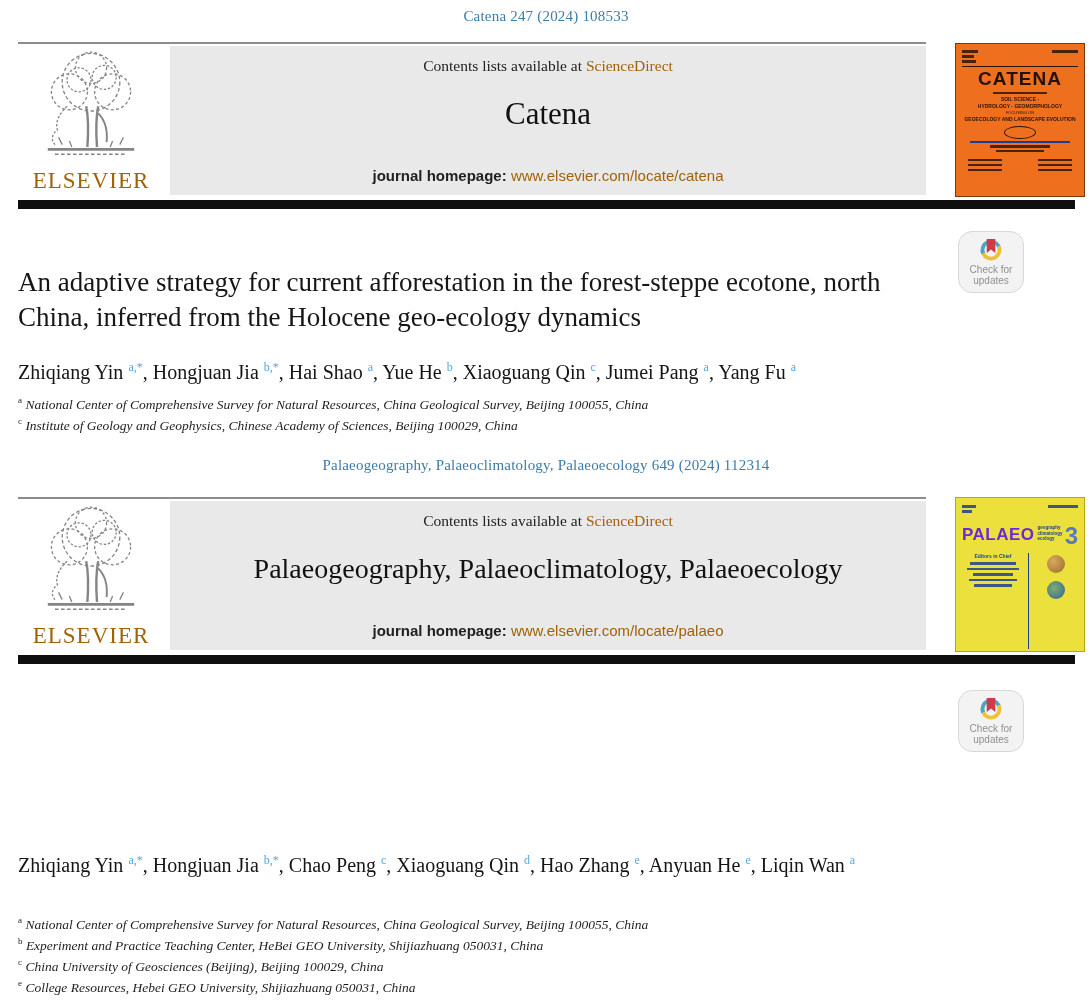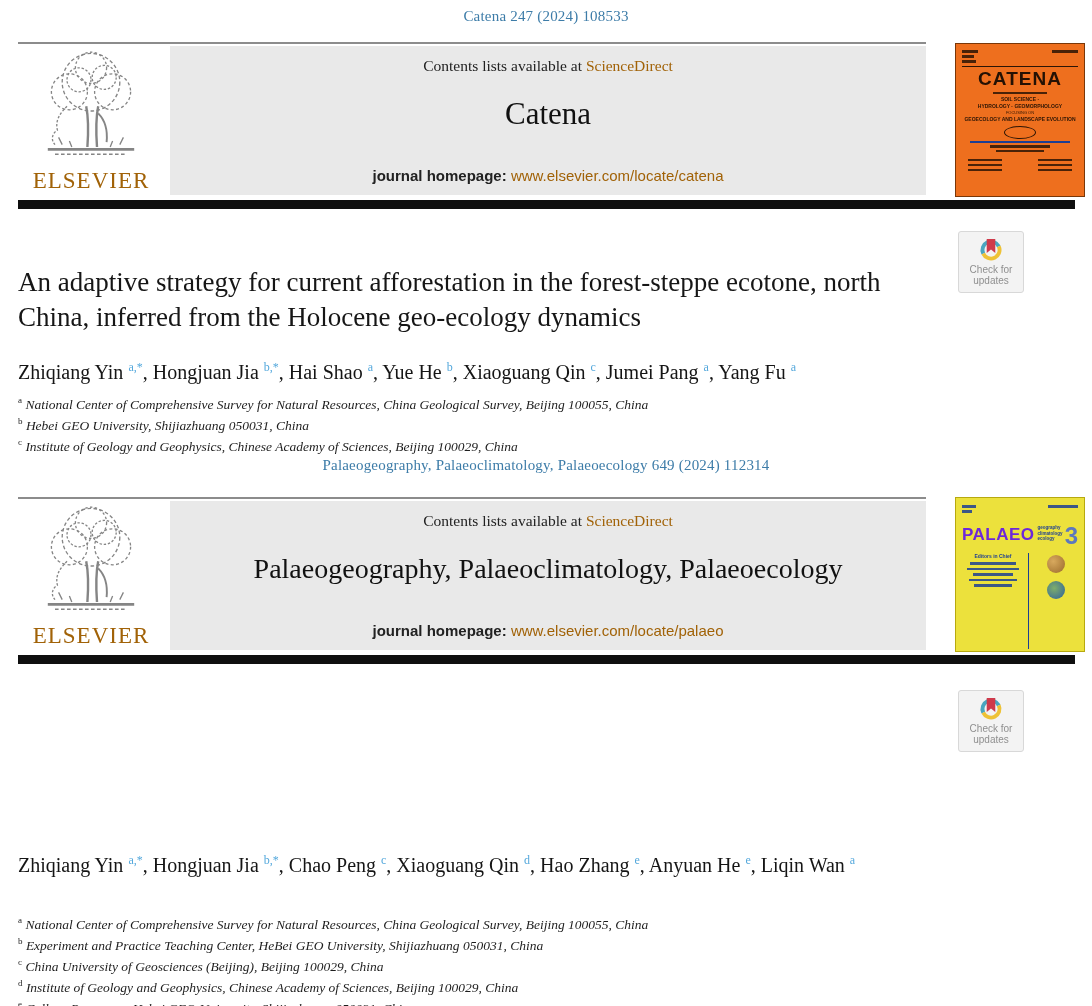--- a/index.html
+++ b/index.html
@@ -59,21 +59,21 @@
   .pal-editors .bar{background:#1d3e93;width:46px;height:2.5px;margin:3px auto;}
   .pal-sep{width:1px;background:#1d3e93;margin:0 4px;}
   .pal-globes{flex:1;display:flex;flex-direction:column;align-items:center;gap:8px;padding-top:2px;}
   .globe{width:18px;height:18px;border-radius:50%;}
   .globe1{background:radial-gradient(circle at 35% 35%, #d8a95e, #9a6a2c);}
   .globe2{background:radial-gradient(circle at 40% 40%, #7fae6a, #2f5f9e);}
   .globe3{background:radial-gradient(circle at 40% 35%, #8a6a46, #4a3category0, #44301d);}
 
   
   .badge{position:absolute;left:958px;width:64px;height:60px;background:#f3f3f3;
-         border:1px solid #d8d8d8;border-radius:3px;text-align:center;cursor:pointer;}
+         border:1px solid #d8d8d8;border-radius:14px;text-align:center;cursor:pointer;}
   .badge svg{display:block;margin:4px auto 0;}
   .badge-text{font-family:"Liberation Sans",sans-serif;font-size:10px;line-height:11px;color:#8f8f8f;}
 
   
   .title{position:absolute;left:18px;width:932px;font-size:27px;line-height:35px;color:#161616;}
   .authors{position:absolute;left:18px;width:924px;font-size:20px;line-height:30px;color:#151515;}
   .authors .sup{color:#54a8dc;font-size:12px;}
   .affils{position:absolute;left:18px;width:940px;font-size:13.5px;line-height:17.5px;
           font-style:italic;color:#1d1d1d;}
   .affil sup{font-size:9px;font-style:normal;}
@@ -169,21 +169,20 @@
         <div>updates</div>
     </div>
   </div>
 
   <div class="title" style="top:265px">An adaptive strategy for current afforestation in the forest-steppe ecotone, north China, inferred from the Holocene geo-ecology dynamics</div>
 
   <div class="authors" style="top:352px"><span>Zhiqiang Yin <sup class="sup">a,*</sup></span>, <span>Hongjuan Jia <sup class="sup">b,*</sup></span>, <span>Hai Shao <sup class="sup">a</sup></span>, <span>Yue He <sup class="sup">b</sup></span>, <span>Xiaoguang Qin <sup class="sup">c</sup></span>, <span>Jumei Pang <sup class="sup">a</sup></span>, <span>Yang Fu <sup class="sup">a</sup></span></div>
 
   <div class="affils" style="top:392px">
       <div class="affil"><sup>a</sup> National Center of Comprehensive Survey for Natural Resources, China Geological Survey, Beijing 100055, China</div>
-      <div class="affil"><sup>b</sup> Hebei GEO University, Shijiazhuang 050031, China</div>
       <div class="affil"><sup>c</sup> Institute of Geology and Geophysics, Chinese Academy of Sciences, Beijing 100029, China</div>
     </div>
 
   <div class="citation" style="top:457px">Palaeogeography, Palaeoclimatology, Palaeoecology 649 (2024) 112314</div>
   <div class="rule-thin" style="top:497px"></div>
 
   <div class="logo" style="top:501px">
     <svg width="120" height="118" viewBox="0 0 100 98">
       <g fill="none" stroke="#858585" stroke-width="1.1">
         <circle cx="50" cy="30" r="24" stroke-dasharray="3 2"></circle>
@@ -266,17 +265,16 @@
     </div>
   </div>
 
 
   <div class="authors" style="top:845px"><span>Zhiqiang Yin <sup class="sup">a,*</sup></span>, <span>Hongjuan Jia <sup class="sup">b,*</sup></span>, <span>Chao Peng <sup class="sup">c</sup></span>, <span>Xiaoguang Qin <sup class="sup">d</sup></span>, <span>Hao Zhang <sup class="sup">e</sup></span>, <span>Anyuan He <sup class="sup">e</sup></span>, <span>Liqin Wan <sup class="sup">a</sup></span></div>
 
   <div class="affils" style="top:912px">
       <div class="affil"><sup>a</sup> National Center of Comprehensive Survey for Natural Resources, China Geological Survey, Beijing 100055, China</div>
       <div class="affil"><sup>b</sup> Experiment and Practice Teaching Center, HeBei GEO University, Shijiazhuang 050031, China</div>
       <div class="affil"><sup>c</sup> China University of Geosciences (Beijing), Beijing 100029, China</div>
-      <div class="affil"><sup>d</sup> Institute of Geology and Geophysics, Chinese Academy of Sciences, Beijing 100029, China</div>
       <div class="affil"><sup>e</sup> College Resources, Hebei GEO University, Shijiazhuang 050031, China</div>
     </div>
 
 </div>
 
 </body></html>

